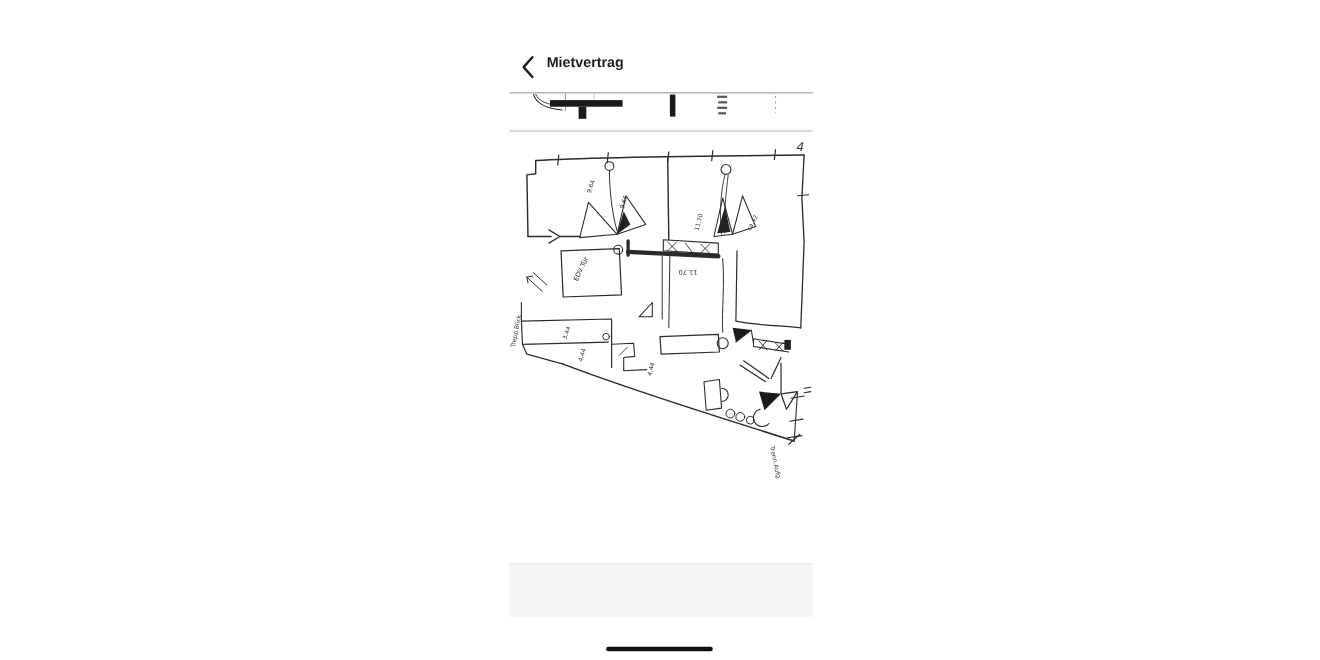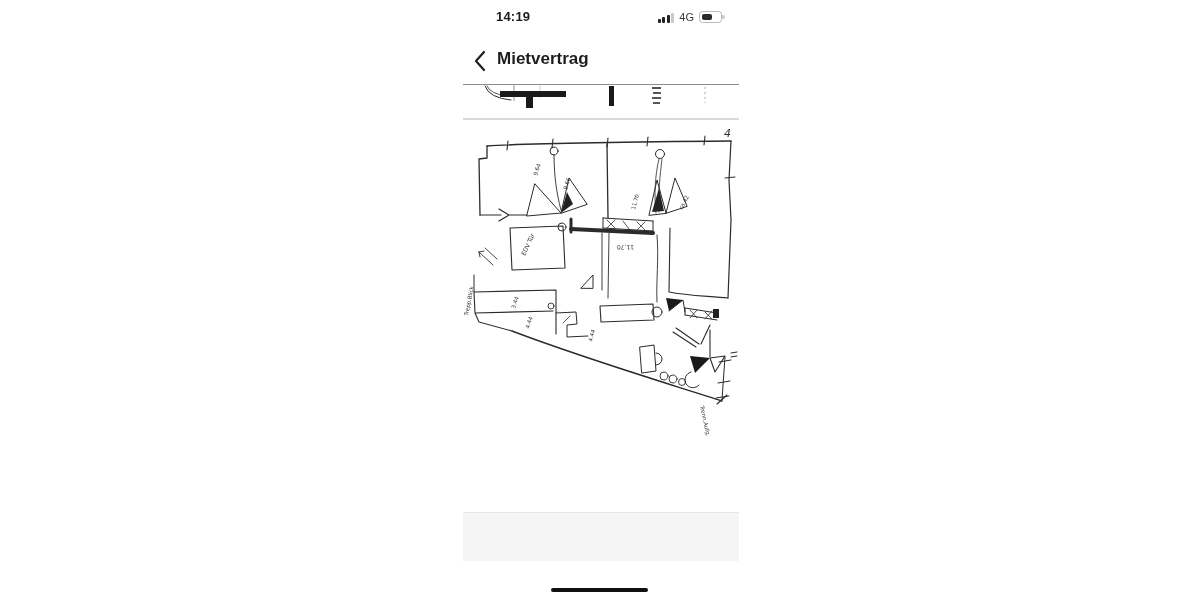--- a/index.html
+++ b/index.html
@@ -17,21 +17,21 @@
   .signal i.b1{height:4px;} .signal i.b2{height:6px;} .signal i.b3{height:8px;}
   .signal i.b4{height:10px; background:#c9c9cc;}
   .net { font-size:11px; color:#3a3a3c; }
   .battery { position:relative; width:23px; height:11.5px; border:1px solid #b9b9bc; border-radius:3.5px; }
   .battery .fill { position:absolute; left:1.5px; top:1.5px; width:10px; height:6.5px; border-radius:2px; background:#2b2b2d; }
   .battery .nub { position:absolute; right:-3.5px; top:3.2px; width:2.5px; height:4px; border-radius:0 2px 2px 0; background:#c9c9cc; }
 
   
   .navbar { position:absolute; top:40px; left:0; width:100%; height:44px; }
   .back { position:absolute; left:6px; top:8px; width:24px; height:26px; cursor:pointer; }
-  .navtitle { position:absolute; left:34px; top:9px; font-size:17px; font-weight:700; color:#1d1d1f; }
+  .navtitle { position:absolute; left:34px; top:9px; font-size:13px; font-weight:700; color:#1d1d1f; }
   .nav-divider { position:absolute; top:84px; left:0; width:100%; height:1px; background:#8c8c90; }
 
   
   .doc { position:absolute; top:85px; left:0; width:100%; height:515px; overflow:hidden; }
   .page-frag { position:absolute; top:0; left:0; width:276px; height:33px; background:#fff; }
   .page-sep { position:absolute; top:33px; left:0; width:100%; height:2px; background:#dadada; }
   .page-main { position:absolute; top:35px; left:0; width:276px; height:392px; background:#fff; }
   .page-gap { position:absolute; top:427px; left:0; width:100%; height:49px; background:#f5f5f6; border-top:1px solid #e6e6e8; }
   .page-next { position:absolute; top:476px; left:0; width:100%; height:39px; background:#fff; }
 
@@ -42,36 +42,20 @@
 
   svg text { fill:#333; font-family:"DejaVu Sans", sans-serif; }
   .ink { stroke:#2b2b2b; fill:none; stroke-linecap:round; stroke-linejoin:round; }
 </style>
 </head>
 <body>
 
 <div class="canvas">
   <div class="phone">
 
-    <div class="statusbar">
-      <div class="time">14:19</div>
-      <div class="sb-right">
-        <span class="signal">
-          <i class="b1"></i>
-            <i class="b2"></i>
-            <i class="b3"></i>
-            <i class="b4"></i>
-        </span>
-        <span class="net">4G</span>
-        <span class="battery">
-          <span class="fill"></span>
-            <span class="nub"></span>
-        </span>
-      </div>
-    </div>
 
     <div class="navbar">
       <div class="back">
         <svg width="24" height="26" viewBox="0 0 24 26">
           <path d="M15,4 L7,13 L15,22" stroke="#1f1f1f" stroke-width="2.2" fill="none" stroke-linecap="round" stroke-linejoin="round"></path>
         </svg>
       </div>
       <div class="navtitle">Mietvertrag</div>
     </div>
     <div class="nav-divider"></div>

